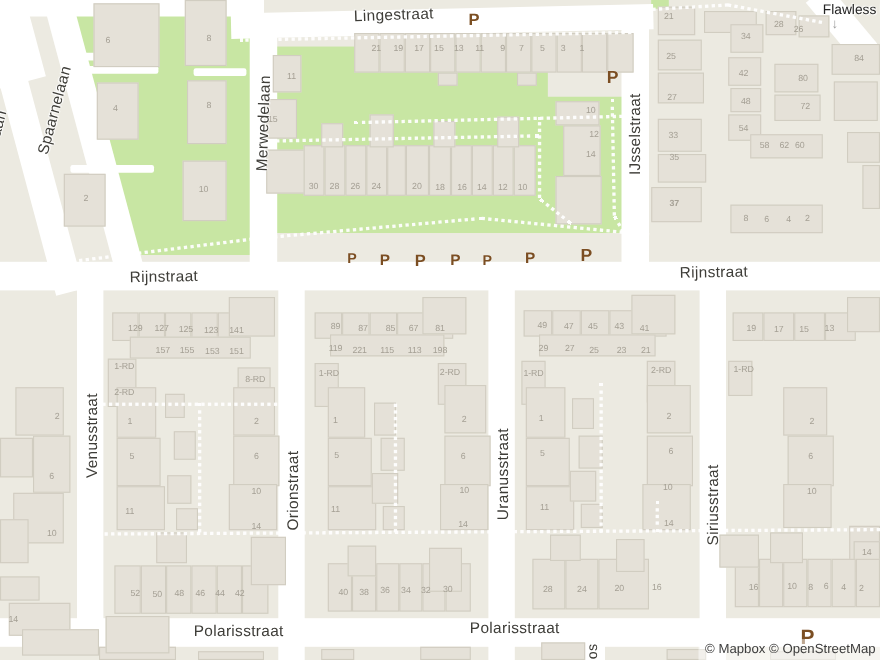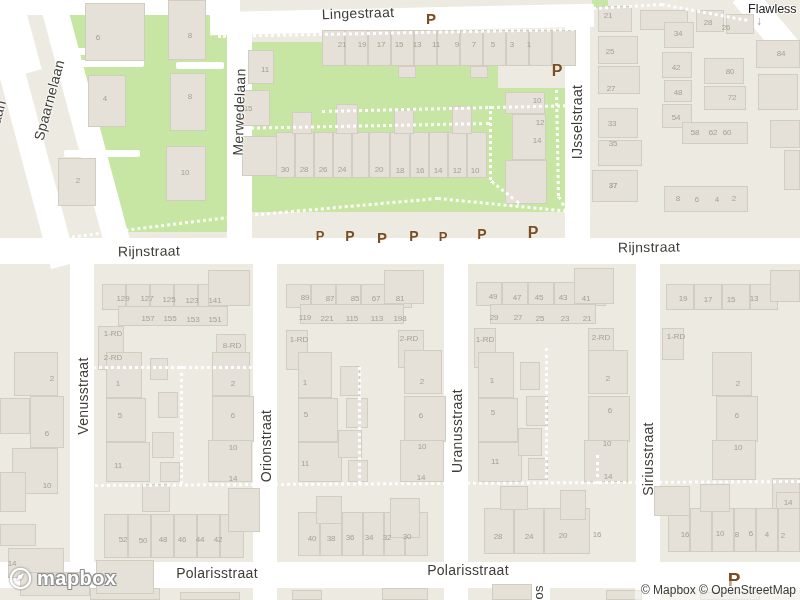--- a/index.html
+++ b/index.html
@@ -42,29 +42,20 @@
     font-size:12px;color:#3c3c3c;padding:2px 4px 3px 6px;white-space:nowrap;
   }
 </style>
 </head>
 <body>
 
 <div id="map">
   <div class="poi-label">Flawless H</div>
   <div class="poi-arrow">↓</div>
 
-  <div class="logo">
-    <span style="display:inline-flex;">
-      <svg width="25" height="25" viewBox="0 0 26 26">
-        <circle cx="13" cy="13" r="10" fill="none" stroke="#ffffff" stroke-width="2.4"></circle>
-        <path d="M16.5 7.5 L11 9.6 L8.8 15.2 L14.4 13 Z" fill="#ffffff"></path>
-      </svg>
-    </span>
-    <span class="logo-text">mapbox</span>
-  </div>
 
   <div class="attrib">© Mapbox © OpenStreetMap</div>
 <div class="park" style="left: 62px; top: 0px; width: 166px; height: 232px; clip-path: polygon(0% 0%, 100% 0%, 100% 100%, 34% 100%);"></div>
     <div class="park" style="left: 250px; top: 42px; width: 318px; height: 170px; clip-path: polygon(0% 0%, 78% 0%, 78% 27%, 100% 27%, 100% 100%, 0% 100%);"></div>
     <div class="park" style="left: 592px; top: 0px; width: 16px; height: 8px;"></div>
     <div class="road" style="left: 0px; top: 0px; width: 240px; height: 15px;"></div>
     <div class="road" style="left: 227px; top: 13px; width: 25px; height: 228px;"></div>
     <div class="road" style="left: 565px; top: 26px; width: 25px; height: 216px;"></div>
     <div class="road" style="left: 0px; top: 238px; width: 800px; height: 26px;"></div>
     <div class="road" style="left: 70px; top: 260px; width: 24px; height: 306px;"></div>

